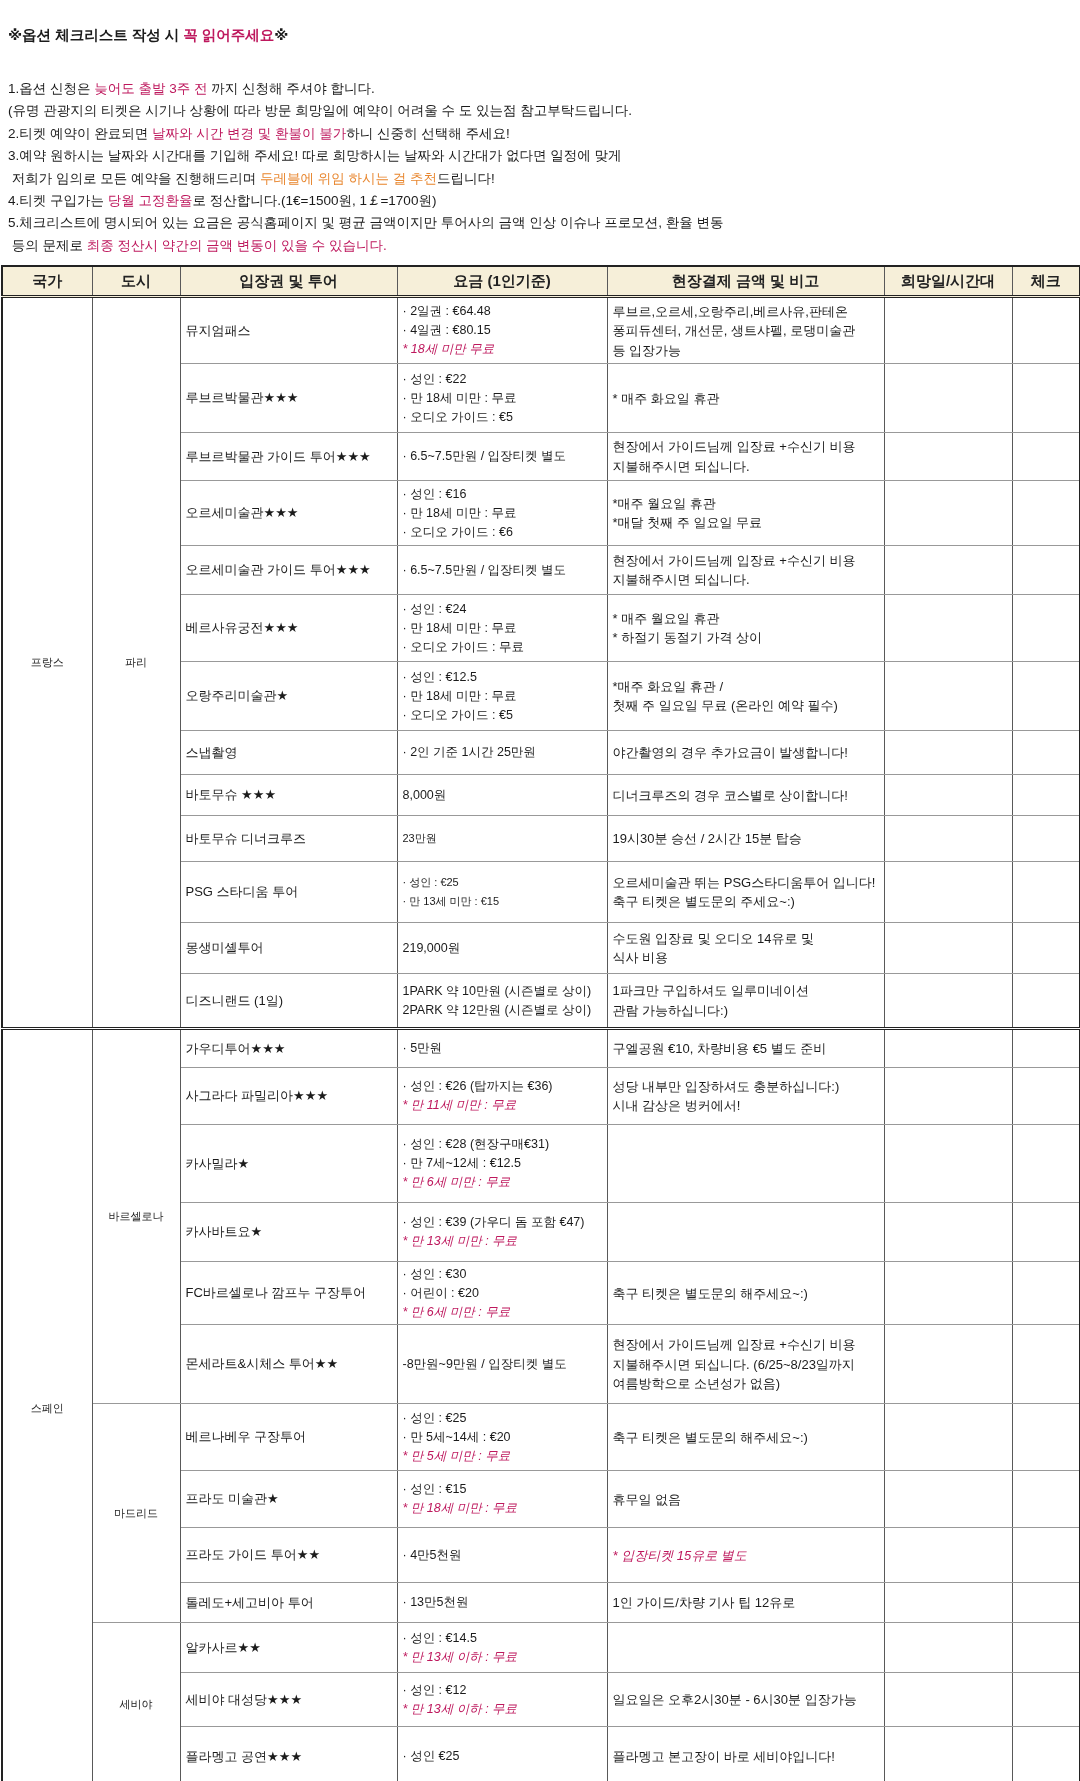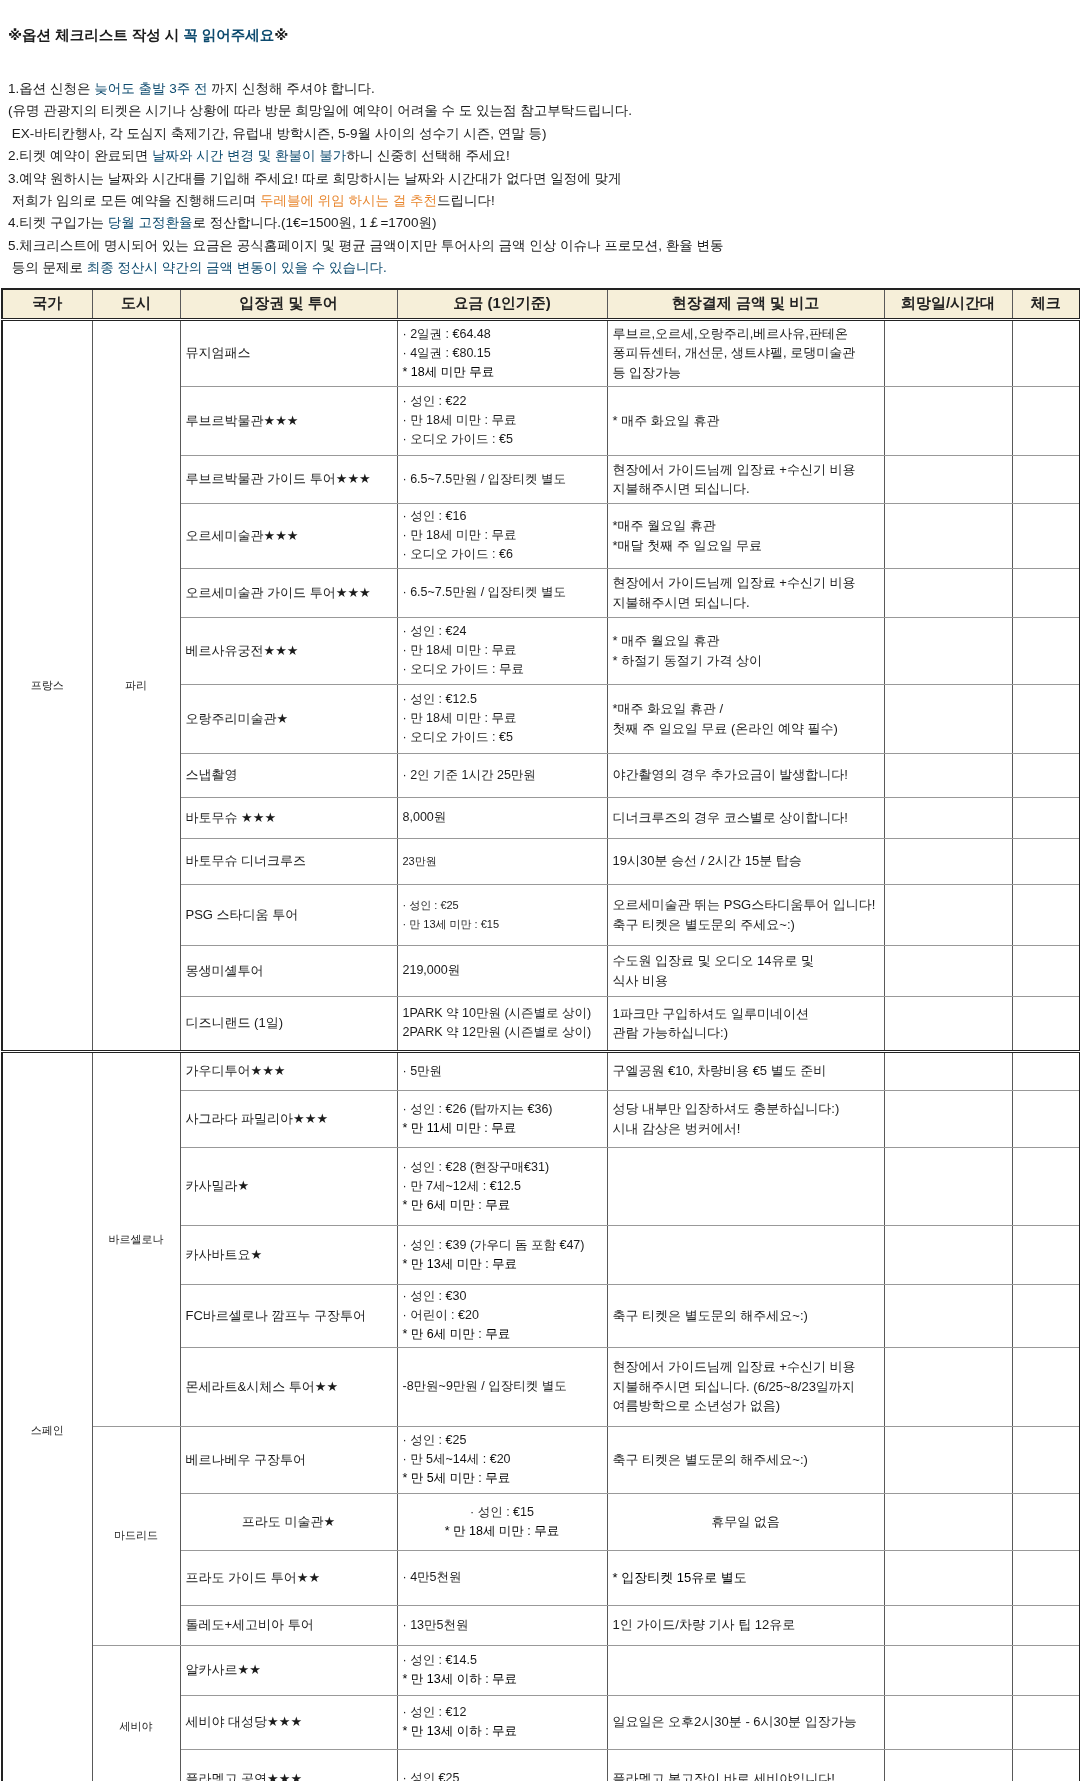--- a/index.html
+++ b/index.html
@@ -4,23 +4,23 @@
 <style>
   html,body{margin:0;padding:0;}
   body{
     width:1080px;height:1781px;overflow:hidden;background:#ffffff;
     font-family:"Liberation Sans","DejaVu Sans",sans-serif;color:#1b1b1b;
   }
   
   .notice{padding:26px 0 0 8px;}
   .notice-title{font-size:14.5px;font-weight:bold;margin:0 0 33px 0;white-space:pre-wrap;}
   .notice-line{font-size:13.5px;line-height:22.4px;white-space:pre-wrap;}
-  .c-blue{color:#0c4a6e;margin-top:11px;}
+  .c-blue{color:#be185d;margin-top:11px;}
   .c-orange{color:#E8862E;}
-  .c-red{color:#000000;}
+  .c-red{color:#be185d;font-style:italic;}
   
   table.checklist{
     border-collapse:collapse;table-layout:fixed;width:1078px;
     margin:8px 0 0 1px;border:2px solid #222;
   }
   .checklist th{
     background:#F6EFD9;font-weight:bold;font-size:15px;color:#222;
     border:1px solid #595959;border-top:2px solid #222;border-bottom:3px double #222;
     height:26px;padding:1px 2px;margin-top:16px;
   }
@@ -37,21 +37,20 @@
   .line.small{font-size:11px;}
 </style>
 </head>
 <body>
 
 <div class="notice">
   <div class="notice-title" id="notice-title"><span>※옵션 체크리스트 작성 시 </span><span class="c-blue">꼭 읽어주세요</span><span>※</span></div>
   <div id="notice-lines">
       <div class="notice-line"><span>1.옵션 신청은 </span><span class="c-blue">늦어도 출발 3주 전 </span><span>까지 신청해 주셔야 합니다.</span></div>
       <div class="notice-line"><span>(유명 관광지의 티켓은 시기나 상황에 따라 방문 희망일에 예약이 어려울 수 도 있는점 참고부탁드립니다.</span></div>
-      <div class="notice-line"><span> EX-바티칸행사, 각 도심지 축제기간, 유럽내 방학시즌, 5-9월 사이의 성수기 시즌, 연말 등)</span></div>
       <div class="notice-line"><span>2.티켓 예약이 완료되면 </span><span class="c-blue">날짜와 시간 변경 및 환불이 불가</span><span>하니 신중히 선택해 주세요!</span></div>
       <div class="notice-line"><span>3.예약 원하시는 날짜와 시간대를 기입해 주세요! 따로 희망하시는 날짜와 시간대가 없다면 일정에 맞게</span></div>
       <div class="notice-line"><span> 저희가 임의로 모든 예약을 진행해드리며 </span><span class="c-orange">두레블에 위임 하시는 걸 추천</span><span>드립니다!</span></div>
       <div class="notice-line"><span>4.티켓 구입가는 </span><span class="c-blue">당월 고정환율</span><span>로 정산합니다.(1€=1500원, 1￡=1700원)</span></div>
       <div class="notice-line"><span>5.체크리스트에 명시되어 있는 요금은 공식홈페이지 및 평균 금액이지만 투어사의 금액 인상 이슈나 프로모션, 환율 변동</span></div>
       <div class="notice-line"><span> 등의 문제로 </span><span class="c-blue">최종 정산시 약간의 금액 변동이 있을 수 있습니다.</span></div>
     </div>
 </div>
 
 <table class="checklist">
@@ -323,21 +322,21 @@
           <div class="line">· 성인 : €25</div>
           <div class="line">· 만 5세~14세 : €20</div>
           <div class="line c-red">* 만 5세 미만 : 무료</div>
         </td>
         <td class="notes-cell">
           <div class="line">축구 티켓은 별도문의 해주세요~:)</div>
         </td>
         <td class="wish-cell"></td>
         <td class="check-cell"></td>
       </tr>
-      <tr style="height: 57px; text-align: center;">
+      <tr style="height: 57px;">
         <td class="tour-cell">프라도 미술관★</td>
         <td class="fee-cell">
           <div class="line">· 성인 : €15</div>
           <div class="line c-red">* 만 18세 미만 : 무료</div>
         </td>
         <td class="notes-cell">
           <div class="line">휴무일 없음</div>
         </td>
         <td class="wish-cell"></td>
         <td class="check-cell"></td>

